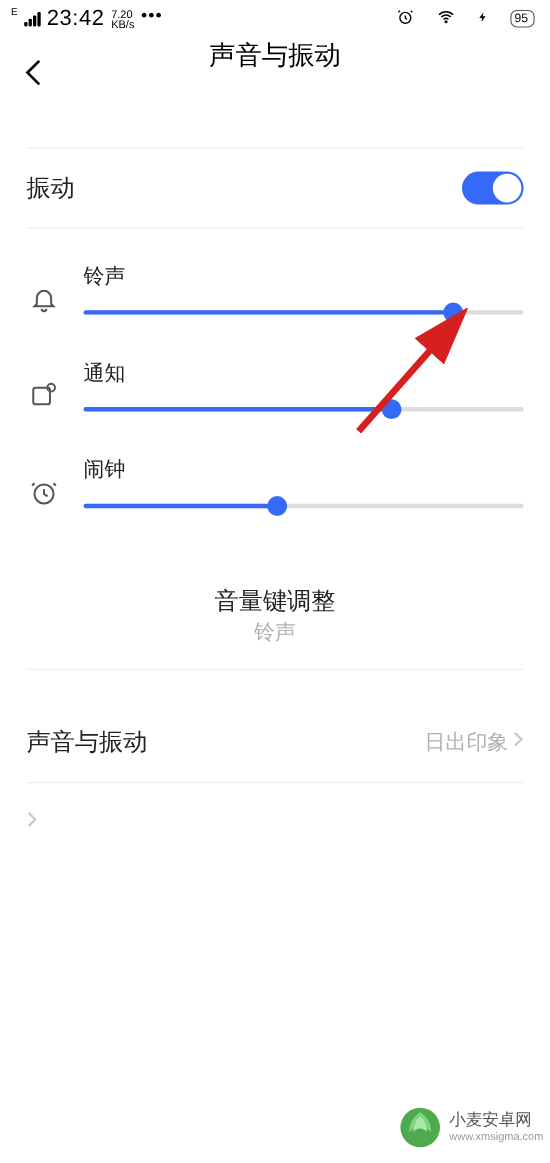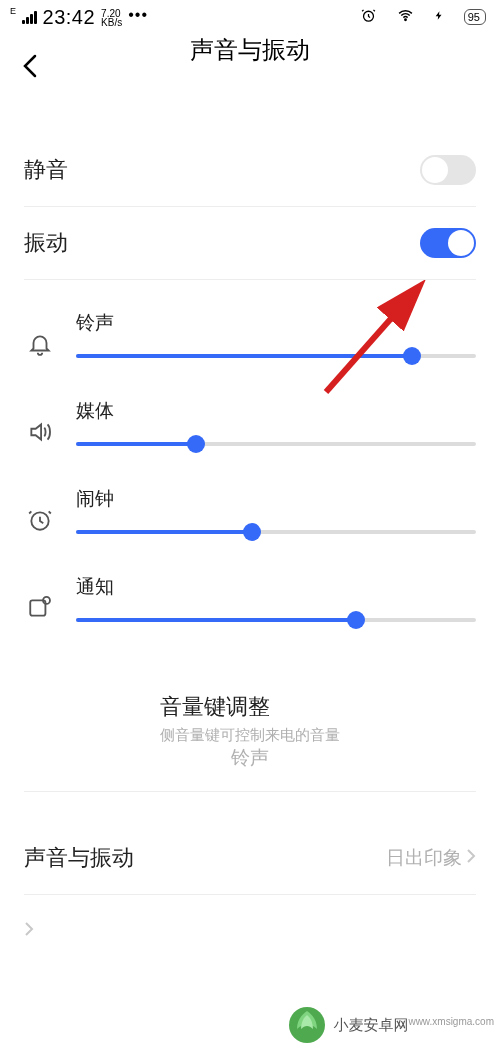--- a/index.html
+++ b/index.html
@@ -94,21 +94,21 @@
       width: 120px; height: 120px;
       pointer-events: none;
     }
     .chevron-right { color:#c8c8c8; }
     .watermark {
       position: absolute; right: 6px; bottom: 12px;
       display: flex; align-items: center; gap: 6px;
       font-size: 13px; color: #7b7b7b;
     }
     .watermark-logo { width:40px; height:40px; }
-    .watermark-text { display:flex; flex-direction:row; line-height:1.2; }
+    .watermark-text { display:flex; flex-direction:column; line-height:1.2; }
     .spacer { height: 30px; }
   </style>
 </head>
 <body>
 
 <div class="status-bar">
   <div class="status-left">
     <span class="status-sup">E</span>
     <span class="signal">
         <span></span>
@@ -151,26 +151,20 @@
   <span class="back-arrow">
     <svg width="16" height="26" viewBox="0 0 16 26" fill="none" stroke="#000" stroke-width="2.5" stroke-linecap="round">
         <path d="M13 3 L3 13 L13 23"></path>
       </svg>
   </span>
   <span class="header-title">声音与振动</span>
 </div>
 
 <div class="content">
 
-  <div class="row">
-    <span class="row-label">静音</span>
-    <span class="toggle off">
-        <span class="toggle-knob"></span>
-      </span>
-  </div>
   <div class="divider"></div>
 
   <div class="row">
     <span class="row-label">振动</span>
     <span class="toggle on">
         <span class="toggle-knob"></span>
       </span>
   </div>
   <div class="divider"></div>
 
@@ -185,74 +179,58 @@
       </span>
       <div class="slider-body">
         <div class="slider-label">铃声</div>
         <div class="slider-track">
           <div class="slider-fill" style="width:84%"></div>
           <div class="slider-thumb" style="left:84%"></div>
         </div>
       </div>
     </div>
 
+
     <div class="slider-row">
       <span class="slider-icon">
         <svg width="26" height="26" viewBox="0 0 24 24" fill="none" stroke="#555" stroke-width="1.7">
-            <path d="M4 9v6h4l5 4V5L8 9z"></path>
-            <path d="M16 8c1.5 1.5 1.5 6.5 0 8M19 5c3 3 3 11 0 14"></path>
+            <rect x="3" y="5" width="14" height="14" rx="2"></rect>
+            <circle cx="18" cy="5" r="3.2"></circle>
           </svg>
       </span>
       <div class="slider-body">
-        <div class="slider-label">媒体</div>
+        <div class="slider-label">通知</div>
         <div class="slider-track">
-          <div class="slider-fill" style="width:30%"></div>
-          <div class="slider-thumb" style="left:30%"></div>
+          <div class="slider-fill" style="width:70%"></div>
+          <div class="slider-thumb" style="left:70%"></div>
         </div>
       </div>
     </div>
 
     <div class="slider-row">
       <span class="slider-icon">
         <svg width="26" height="26" viewBox="0 0 24 24" fill="none" stroke="#555" stroke-width="1.7">
             <circle cx="12" cy="13" r="8"></circle>
             <path d="M12 9v4l3 2M4 4l-2 2M20 4l2 2"></path>
           </svg>
       </span>
       <div class="slider-body">
         <div class="slider-label">闹钟</div>
         <div class="slider-track">
           <div class="slider-fill" style="width:44%"></div>
           <div class="slider-thumb" style="left:44%"></div>
         </div>
       </div>
     </div>
 
-    <div class="slider-row">
-      <span class="slider-icon">
-        <svg width="26" height="26" viewBox="0 0 24 24" fill="none" stroke="#555" stroke-width="1.7">
-            <rect x="3" y="5" width="14" height="14" rx="2"></rect>
-            <circle cx="18" cy="5" r="3.2"></circle>
-          </svg>
-      </span>
-      <div class="slider-body">
-        <div class="slider-label">通知</div>
-        <div class="slider-track">
-          <div class="slider-fill" style="width:70%"></div>
-          <div class="slider-thumb" style="left:70%"></div>
-        </div>
-      </div>
-    </div>
-
   </div>
 
   <div class="row" style="align-items:center;flex-direction:column;">
     <div>
       <div class="row-label">音量键调整</div>
-      <div class="row-sub">侧音量键可控制来电的音量</div>
     </div>
     <span class="row-value">铃声</span>
   </div>
   <div class="divider"></div>
 
   <div class="spacer"></div>
 
   <div class="row">
     <span class="row-label">声音与振动</span>
     <span class="row-value">

